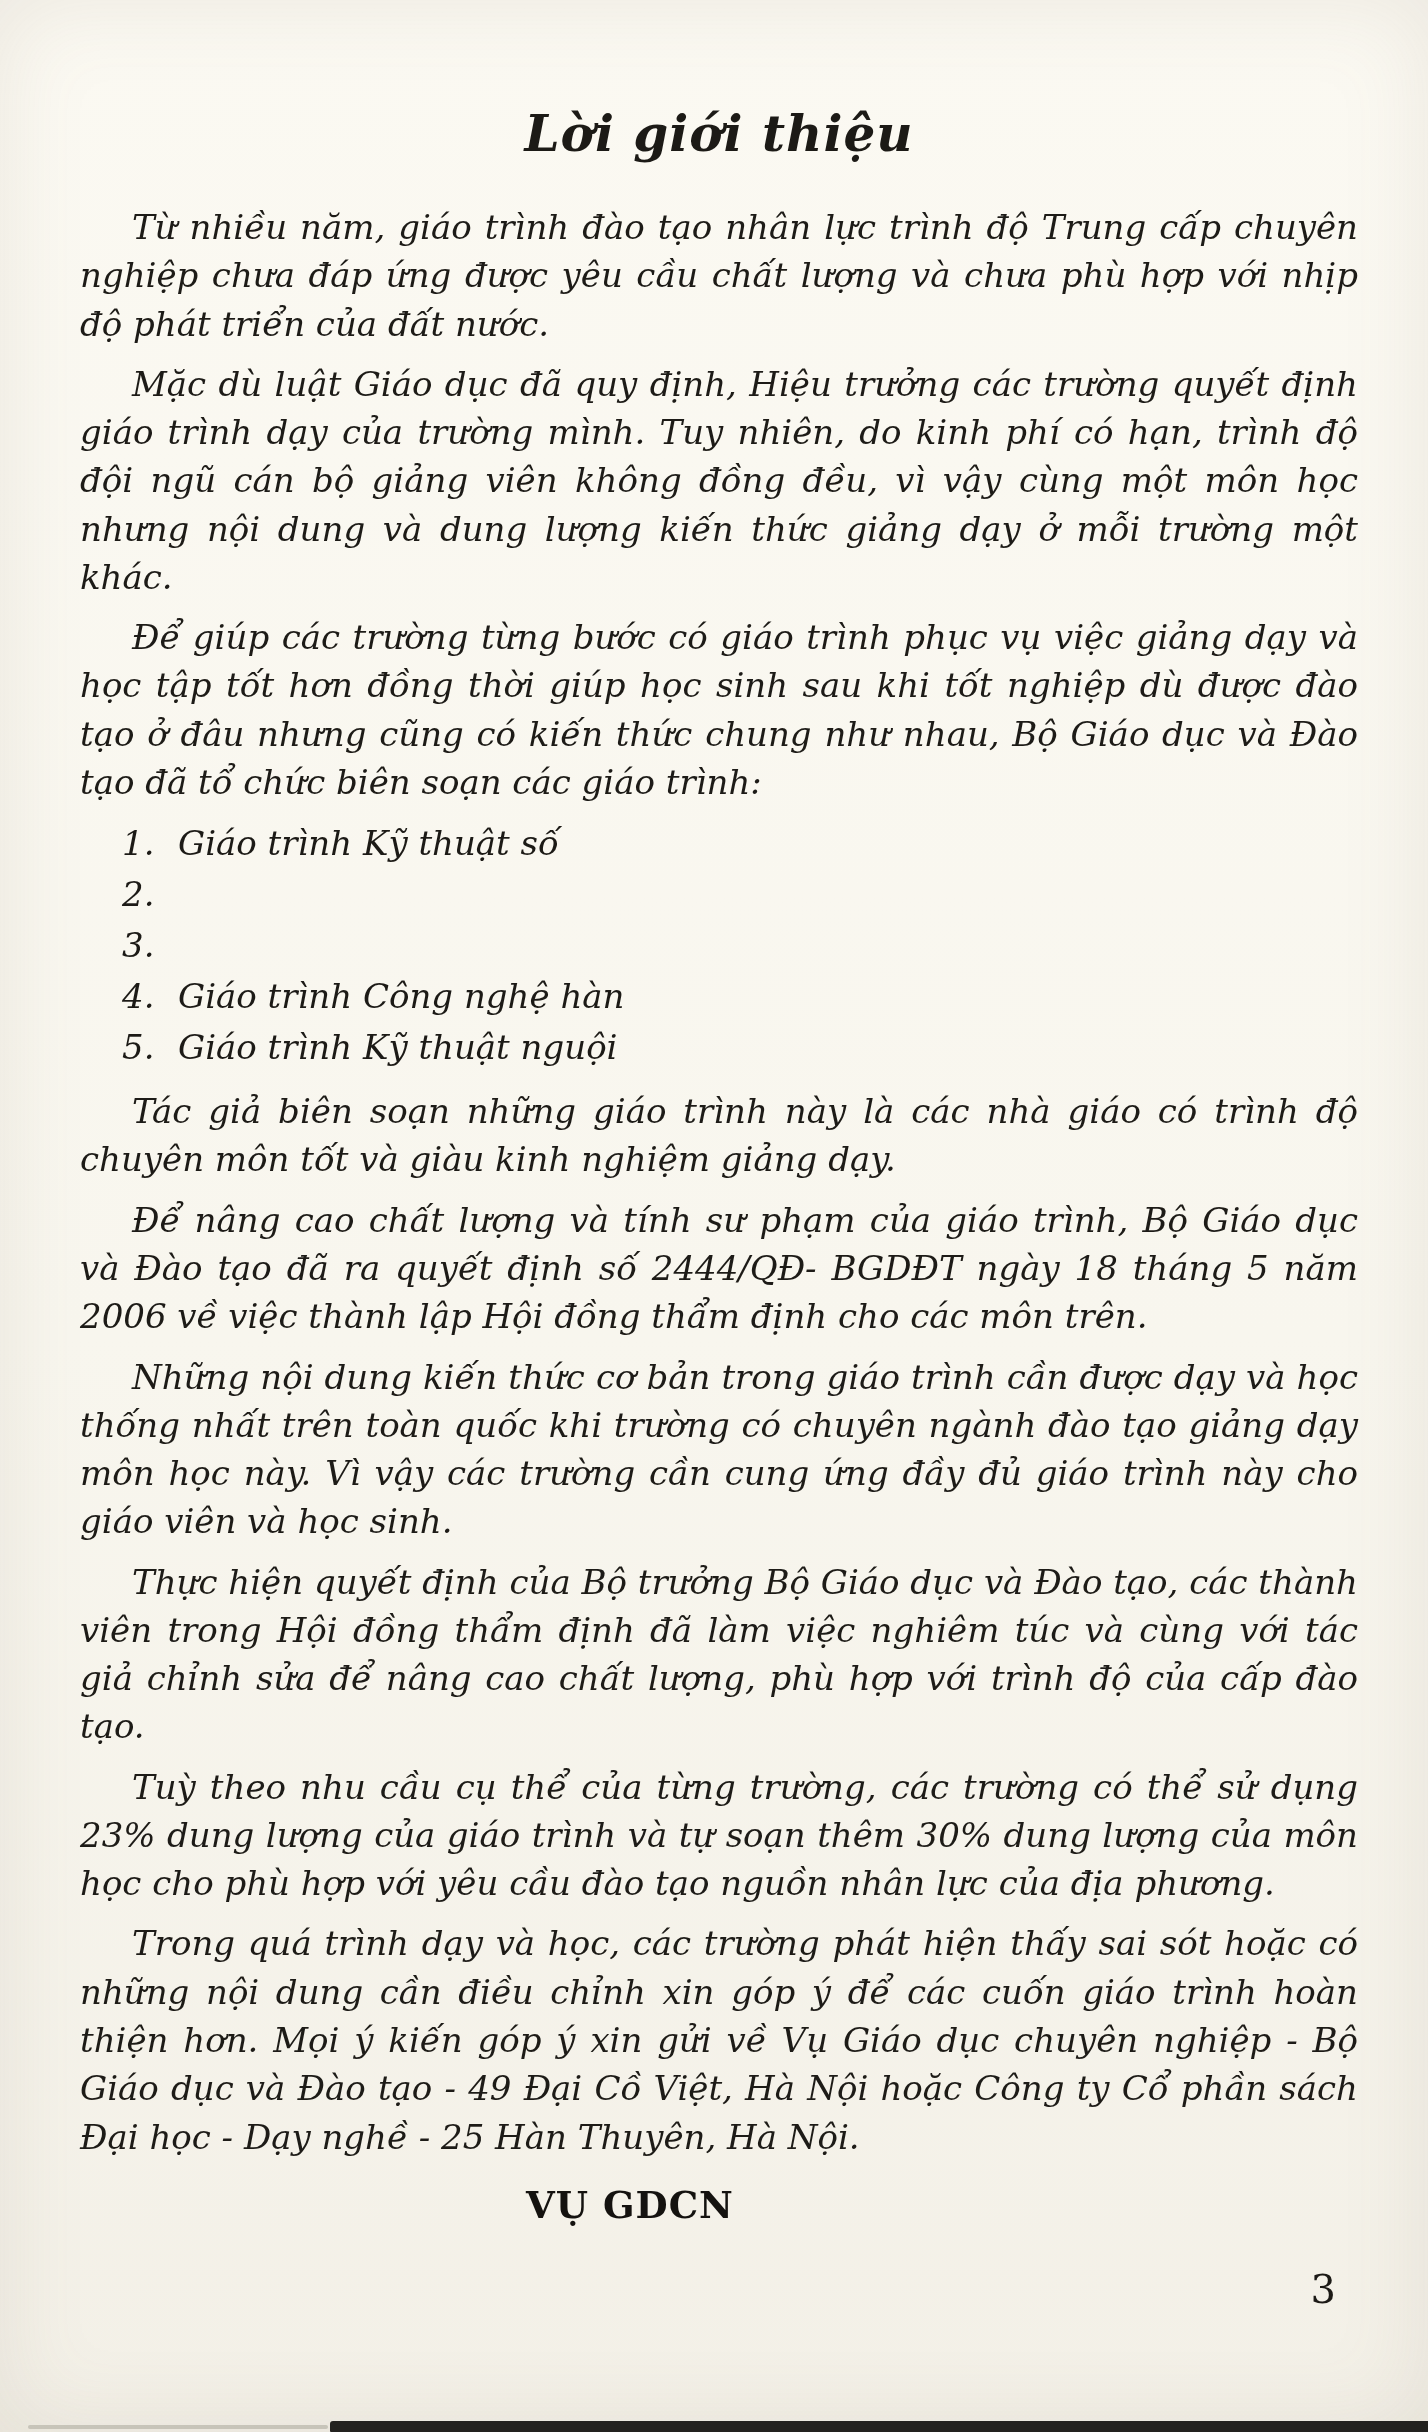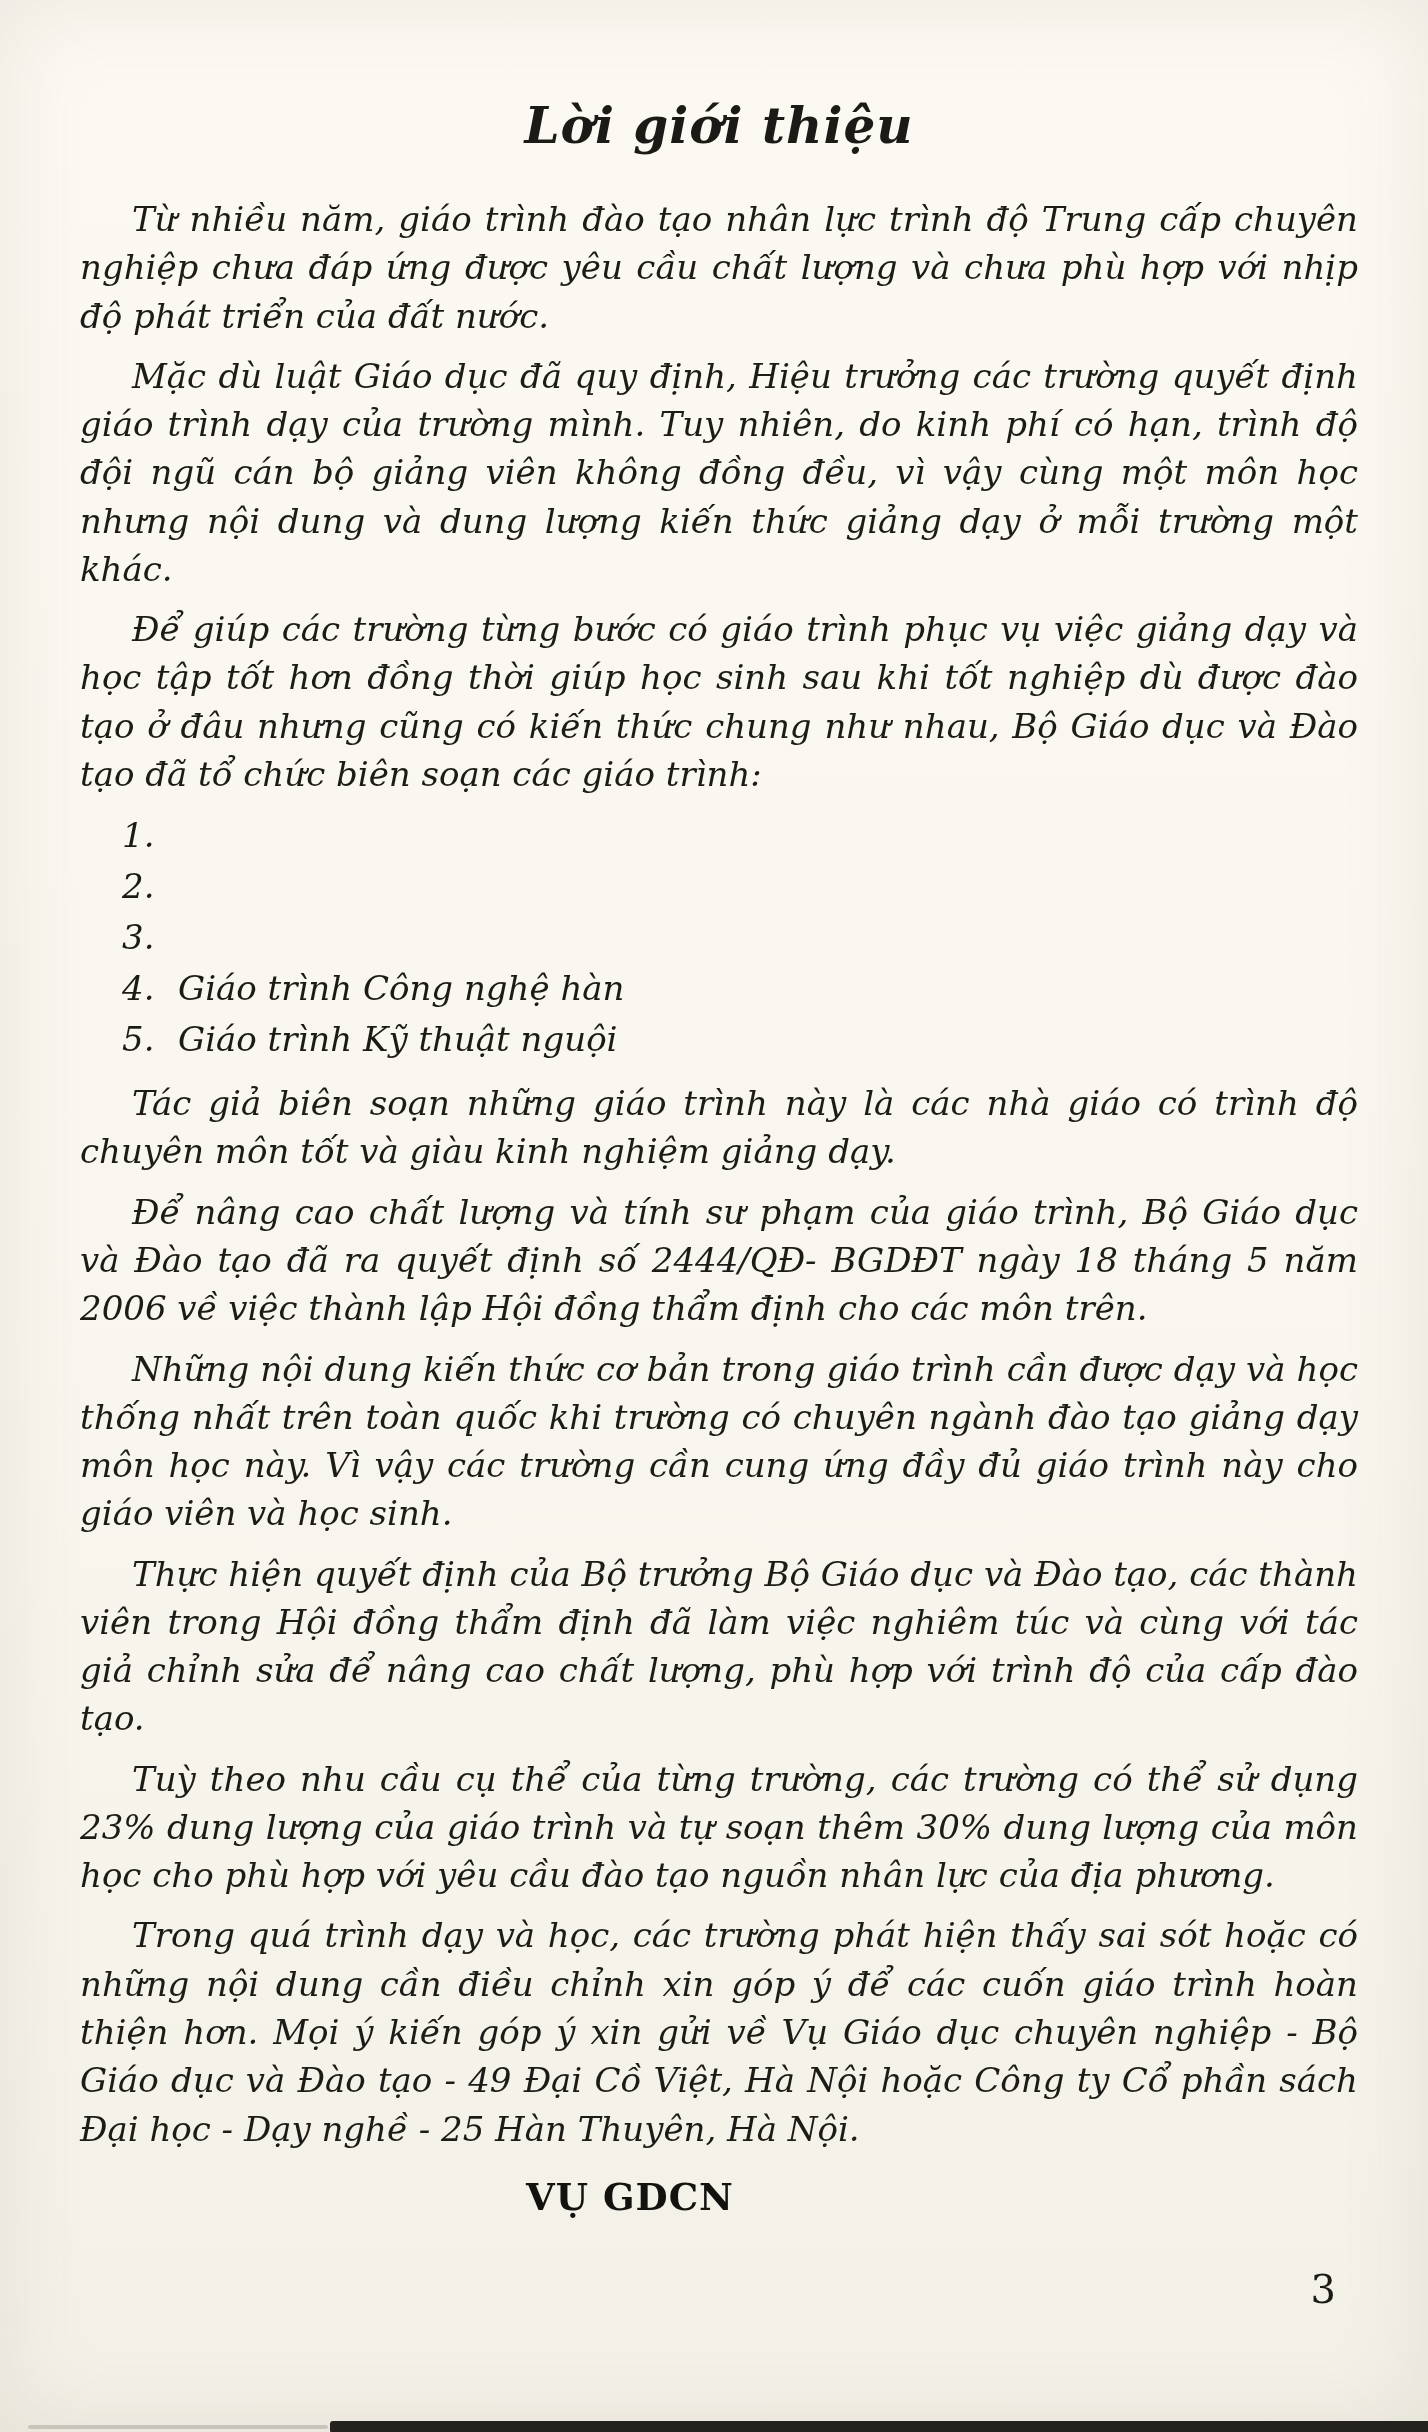--- a/index.html
+++ b/index.html
@@ -14,21 +14,21 @@
     color: #1c1a16;
     overflow: hidden;
   }
   .page {
     position: absolute;
     inset: 0;
     box-shadow: inset 0 0 90px rgba(120,110,90,0.12);
   }
   .content {
     position: absolute;
-    top: 96px;
+    top: 104px;
     left: 80px;
     right: 70px;
   }
   .title {
     text-align: center;
     font-style: italic;
     font-weight: bold;
     font-size: 50px;
     letter-spacing: 1px;
     margin-bottom: 40px;
@@ -100,20 +100,21 @@
 
     <h1 class="title">Lời giới thiệu</h1>
 
     <p>Từ nhiều năm, giáo trình đào tạo nhân lực trình độ Trung cấp chuyên nghiệp chưa đáp ứng được yêu cầu chất lượng và chưa phù hợp với nhịp độ phát triển của đất nước.</p>
     <p>Mặc dù luật Giáo dục đã quy định, Hiệu trưởng các trường quyết định giáo trình dạy của trường mình. Tuy nhiên, do kinh phí có hạn, trình độ đội ngũ cán bộ giảng viên không đồng đều, vì vậy cùng một môn học nhưng nội dung và dung lượng kiến thức giảng dạy ở mỗi trường một khác.</p>
     <p>Để giúp các trường từng bước có giáo trình phục vụ việc giảng dạy và học tập tốt hơn đồng thời giúp học sinh sau khi tốt nghiệp dù được đào tạo ở đâu nhưng cũng có kiến thức chung như nhau, Bộ Giáo dục và Đào tạo đã tổ chức biên soạn các giáo trình:</p>
 
     <ol class="book-list">
       <li>
         <span class="num">1.</span>
+        <span class="txt">Giáo trình Kỹ thuật số</span>
       </li>
       <li>
         <span class="num">2.</span>
       </li>
       <li>
         <span class="num">3.</span>
       </li>
       <li>
         <span class="num">4.</span>
         <span class="txt">Giáo trình Công nghệ hàn</span>

